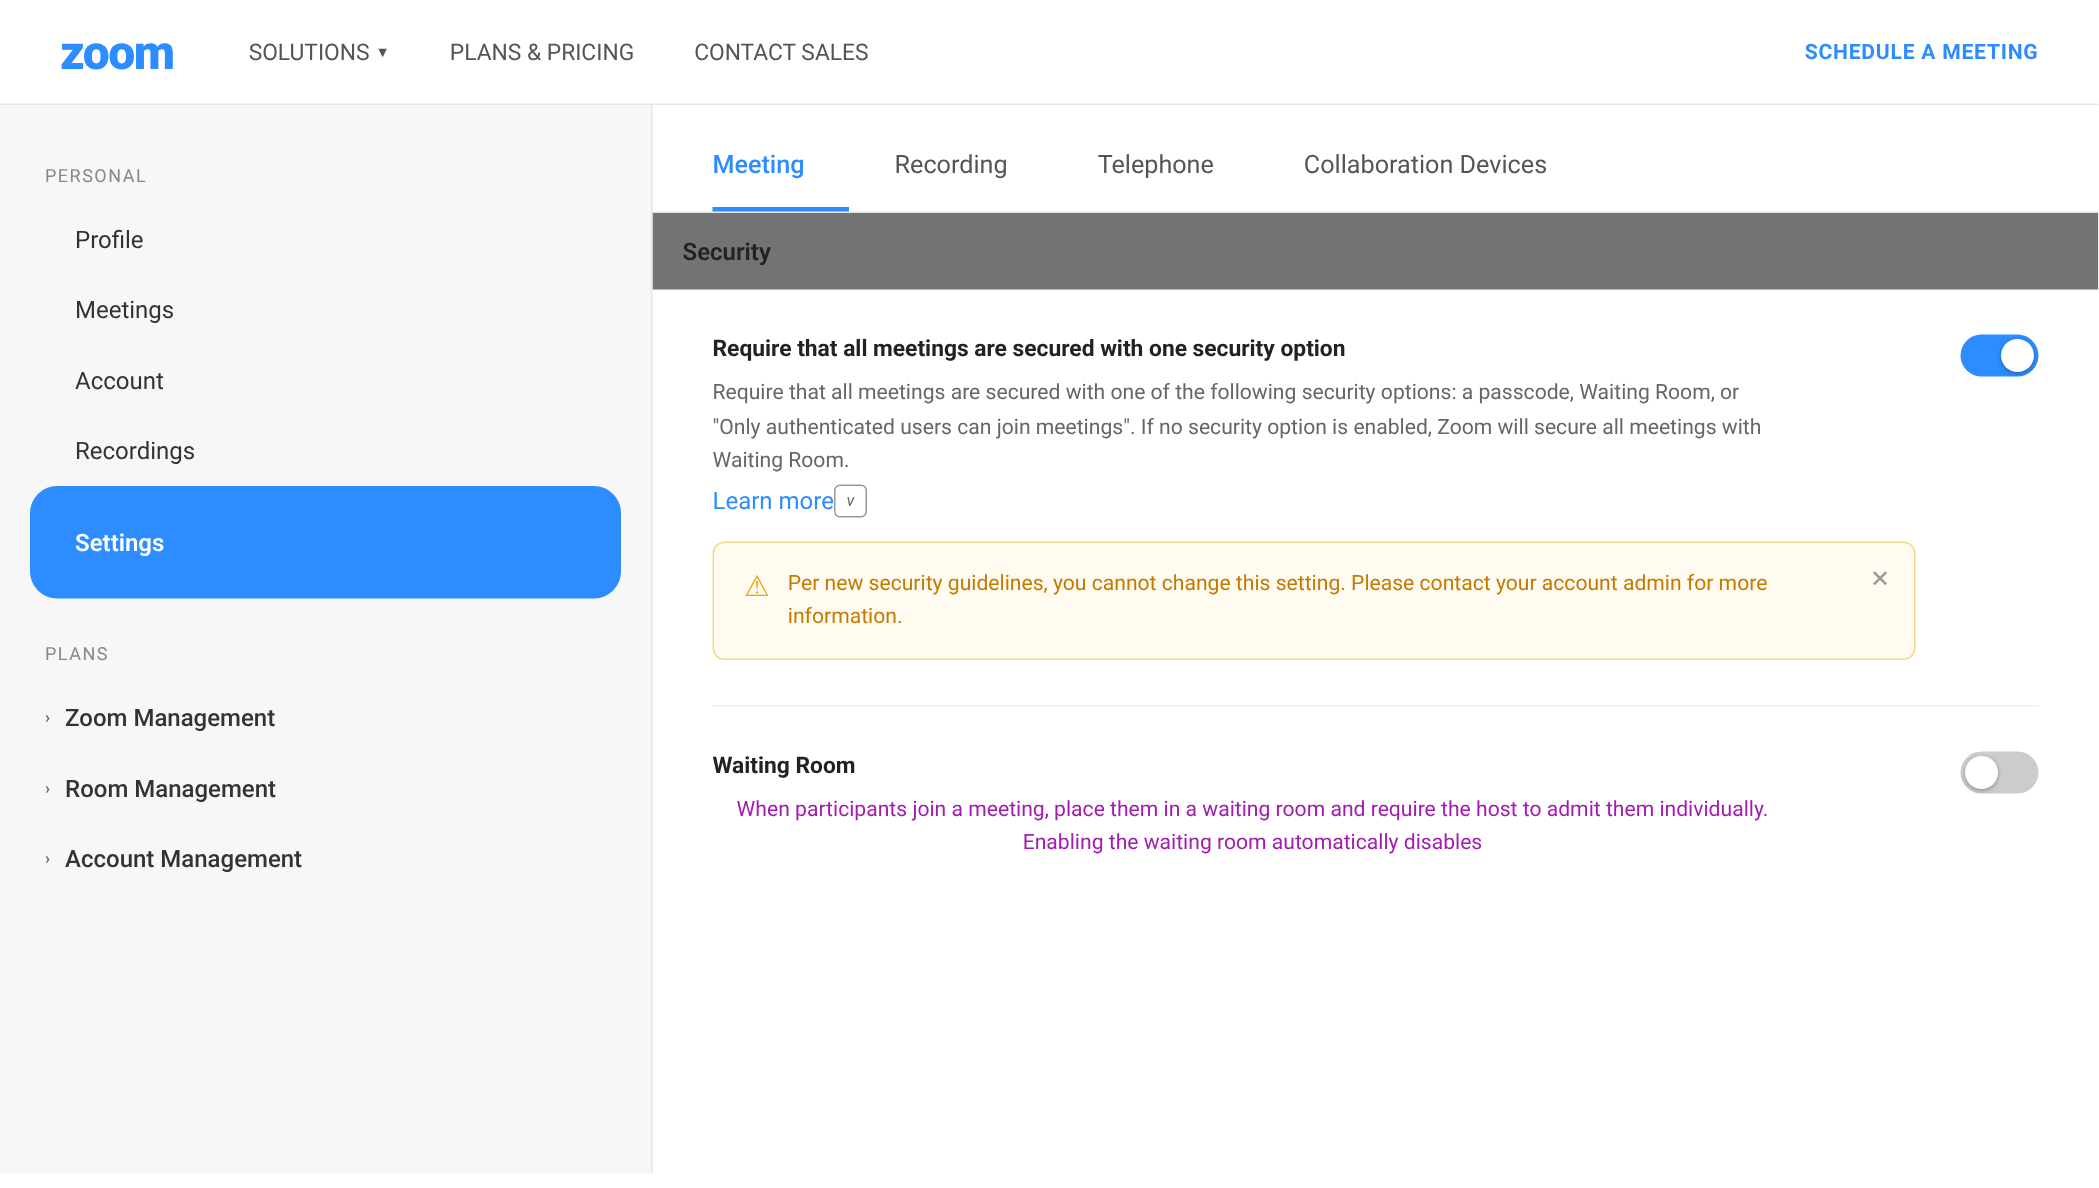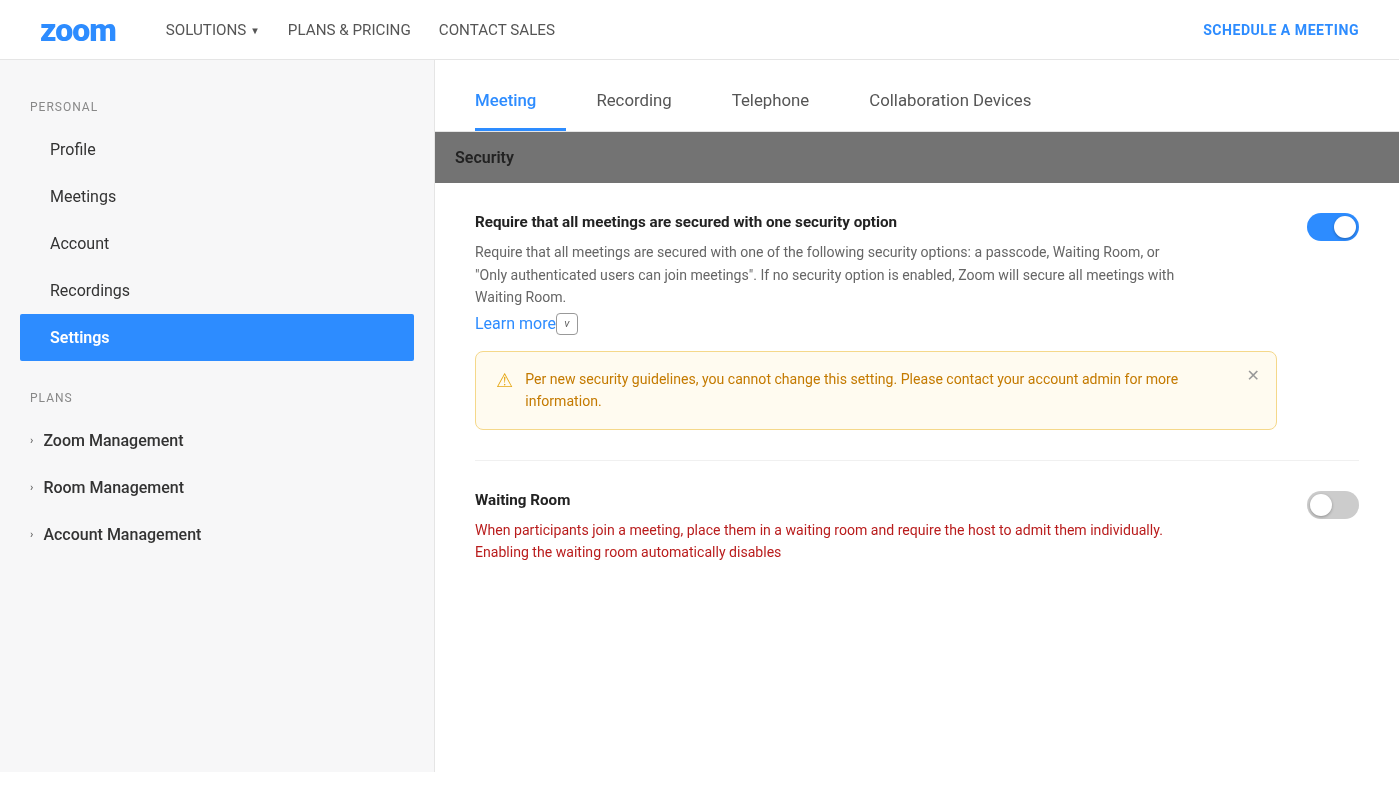--- a/index.html
+++ b/index.html
@@ -3,36 +3,36 @@
   <meta charset="utf-8">
   <style>
     * { box-sizing: border-box; margin: 0; padding: 0; }
     body { font-family: -apple-system, BlinkMacSystemFont, 'Segoe UI', Roboto, sans-serif; background: #fff; color: #333; }
 
     
     .header {
       display: flex;
       align-items: center;
       padding: 0 40px;
-      height: 60px;
+      height: 70px;
       border-bottom: 1px solid #e5e5e5;
       background: #fff;
     }
     .logo {
       font-size: 2rem;
       font-weight: 900;
       color: #2D8CFF;
       margin-right: 50px;
       letter-spacing: -1px;
     }
     .logo span { color: #2D8CFF; }
     .nav {
       display: flex;
       align-items: center;
-      gap: 28px;
+      gap: 40px;
       flex: 1;
       justify-content: center;
     }
     .nav-item {
       font-size: 0.95rem;
       color: #555;
       cursor: pointer;
       display: flex;
       align-items: center;
       gap: 4px;
@@ -79,23 +79,23 @@
       padding: 14px 30px 14px 50px;
       font-size: 1rem;
       color: #333;
       cursor: pointer;
       font-weight: 400;
     }
     .sidebar-item.active {
       background: #2D8CFF;
       color: #fff;
       font-weight: 600;
-      border-radius: 2px;
+      border-radius: 18px;
       margin: 0 20px;
-      padding: 14px 30px;
+      padding: 28px 30px;
     }
     .sidebar-admin-item {
       display: flex;
       align-items: center;
       padding: 14px 30px 14px 30px;
       font-size: 1rem;
       color: #333;
       cursor: pointer;
       font-weight: 500;
       gap: 10px;
@@ -273,24 +273,25 @@
       background: none;
       border: none;
     }
 
     
     .waiting-room-item {
       padding: 30px 0;
     }
     .waiting-room-desc {
       font-size: 0.88rem;
-      color: #b91c1c;
+      color: #a21caf;
       line-height: 1.6;
       max-width: 720px;
       margin-top: 10px;
+      text-align: center;
     }
   </style>
 </head>
 <body>
 
 <header class="header">
   <div class="logo">
     <span>zoom</span>
   </div>
   <nav class="nav">

